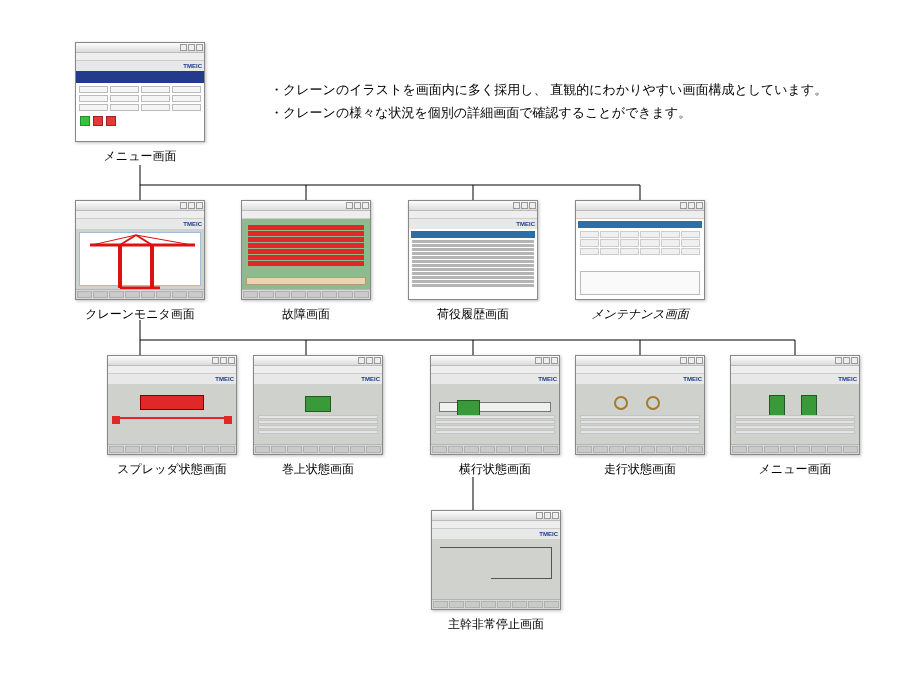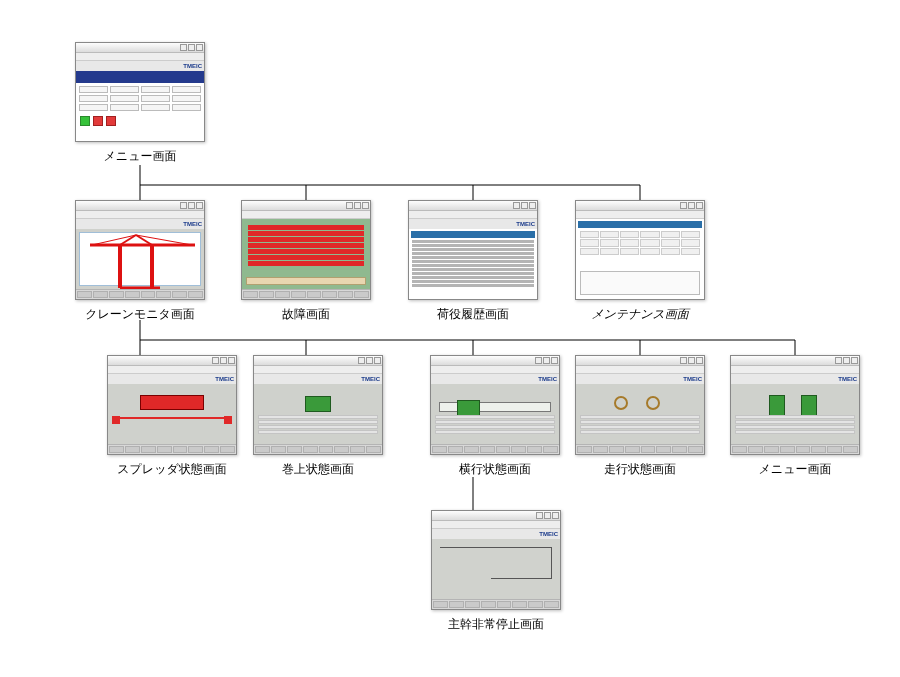--- a/index.html
+++ b/index.html
@@ -159,20 +159,22 @@
   <line x1="140" y1="340" x2="140" y2="355"></line>
   <line x1="306" y1="340" x2="306" y2="355"></line>
   <line x1="473" y1="340" x2="473" y2="355"></line>
   <line x1="640" y1="340" x2="640" y2="355"></line>
   <line x1="795" y1="340" x2="795" y2="355"></line>
 
   <line x1="473" y1="477" x2="473" y2="510"></line>
 </svg>
 
 <div class="desc">
+  <div>・クレーンのイラストを画面内に多く採用し、 直観的にわかりやすい画面構成としています。</div>
+  <div>・クレーンの様々な状況を個別の詳細画面で確認することができます。</div>
 </div>
 
 <div class="node" style="left:75px;top:42px;">
   <div class="win menu">
     <div class="tb">
         <span></span>
         <span></span>
         <span></span>
       </div>
     <div class="tool"></div>

